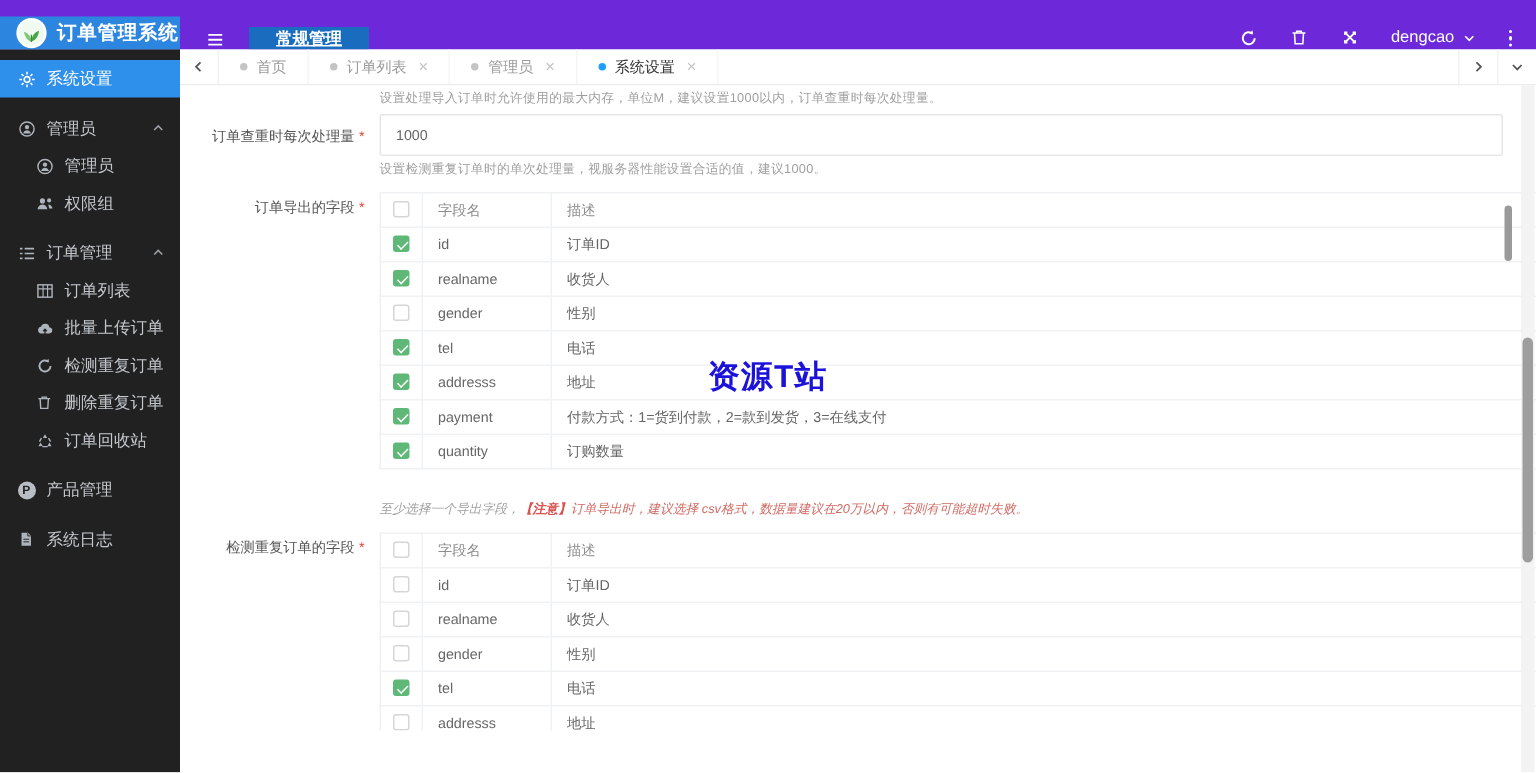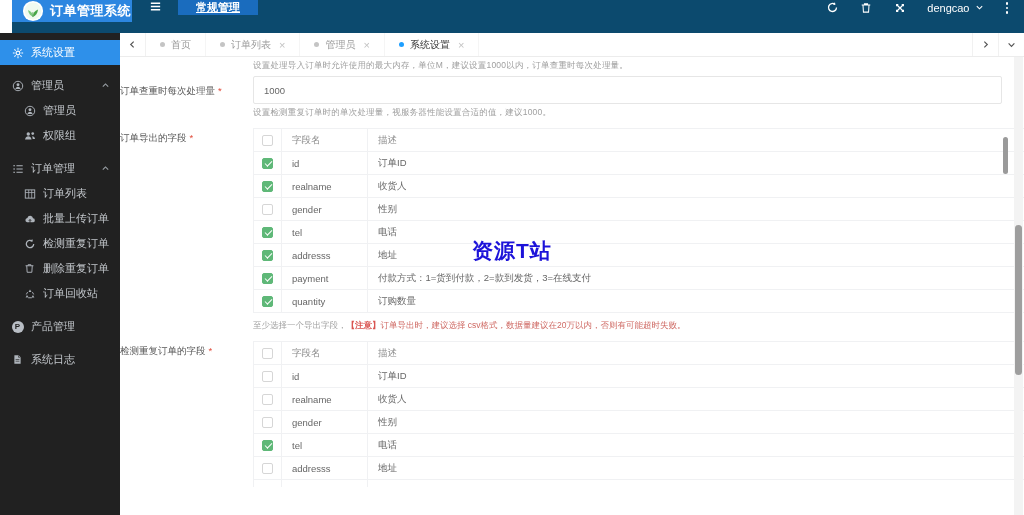--- a/index.html
+++ b/index.html
@@ -1,21 +1,21 @@
 <!DOCTYPE html>
 <html><head>
 <meta charset="utf-8">
 <style>
   * { margin:0; padding:0; box-sizing:border-box; }
   html,body { width:1024px; height:515px; overflow:hidden; }
   body { font-family:"Liberation Sans","DejaVu Sans",sans-serif; background:#fff; position:relative; }
   .app { position:relative; width:1024px; height:515px; overflow:hidden; background:#fff; }
 
   
-  .header { position:absolute; left:12px; top:0; right:0; height:33px; background:#0c4a6e; display:flex; align-items:flex-start; color:#fff; }
+  .header { position:absolute; left:0; top:0; right:0; height:33px; background:#6d28d9; display:flex; align-items:flex-end; color:#fff; }
   .logo-area { width:120px; display:flex; align-items:center; gap:6px; padding-left:10px; background:#2c86e0; }
   .logo-badge { width:22px; height:22px; flex:0 0 22px; }
   .app-title { font-size:13px; font-weight:bold; letter-spacing:.5px; white-space:nowrap; }
   .burger { width:46px; display:flex; align-items:center; justify-content:center; cursor:pointer; }
   .topmenu { display:flex; align-items:stretch; }
   .topmenu-item { padding:0 18px; display:flex; align-items:center; font-size:11px; cursor:pointer;text-decoration:underline; }
   .topmenu-item.active { background:#1a6cbe; font-weight:bold; }
   .header-right { margin-left:auto; display:flex; align-items:center; gap:20px; padding-right:14px; }
   .hicon { width:14px; height:14px; display:flex; align-items:center; justify-content:center; cursor:pointer; }
   .user-menu { display:flex; align-items:center; gap:5px; font-size:11px; cursor:pointer; }
@@ -44,25 +44,25 @@
   .tab.active { color:#333; }
   .tab.active .dot { background:#1E9FFF; }
   .tab .x { color:#c2c2c2; font-size:11px; margin-left:2px; }
   .tab-spacer { flex:1; }
 
   
   .main { position:absolute; left:120px; top:57px; right:0; bottom:0; background:#fff; }
   .clipbox { height:430px; overflow:hidden; position:relative; }
   .help { margin:3px 0 4px 133px; font-size:8.5px; color:#9f9f9f; letter-spacing:.2px; }
   .form-row { display:flex; align-items:flex-start; margin-top:4px; }
-  .form-label { width:123px; text-align:left; font-size:9.5px; color:#565656; padding-top:9px; white-space:nowrap; }
+  .form-label { width:123px; text-align:right; font-size:9.5px; color:#565656; padding-top:9px; white-space:nowrap; }
   .req { color:#e04b3a; margin-left:3px; }
   .form-field { margin-left:10px; width:749px; }
   .text-input { width:100%; height:28px; border:1px solid #e6e6e6; border-radius:2px; padding:0 10px; font-size:9.5px; color:#666; outline:none; font-family:Liberation Sans, sans-serif; background:#fff; }
-  .note { margin:7px 0 2px 133px; font-size:8.5px; color:#9f9f9f; }
+  .note { margin:21px 0 2px 133px; font-size:8.5px; color:#9f9f9f;font-style:italic; }
   .note .em { color:#d9534f; font-weight:bold; }
   .note .rest { color:#cf6a64; }
 
   table.fields { width:809px; border-collapse:collapse; table-layout:fixed; margin-top:5px; }
   table.fields td, table.fields th { border:1px solid #f0f1f3; height:23px; padding:0 10px; font-size:9.5px; text-align:left; vertical-align:middle; font-weight:normal; }
   table.fields th { color:#8c8c8c; }
   table.fields td.c1, table.fields th.c1 { width:28px; padding:0; text-align:center; }
   table.fields col.c1 { width:28px; } table.fields col.c2 { width:86px; }
   td.fname { color:#666; } td.fdesc { color:#666; }
   .cb { display:inline-block; width:11px; height:11px; border:1px solid #d6d6d6; border-radius:2px; background:#fff; position:relative; vertical-align:middle; cursor:pointer; }

